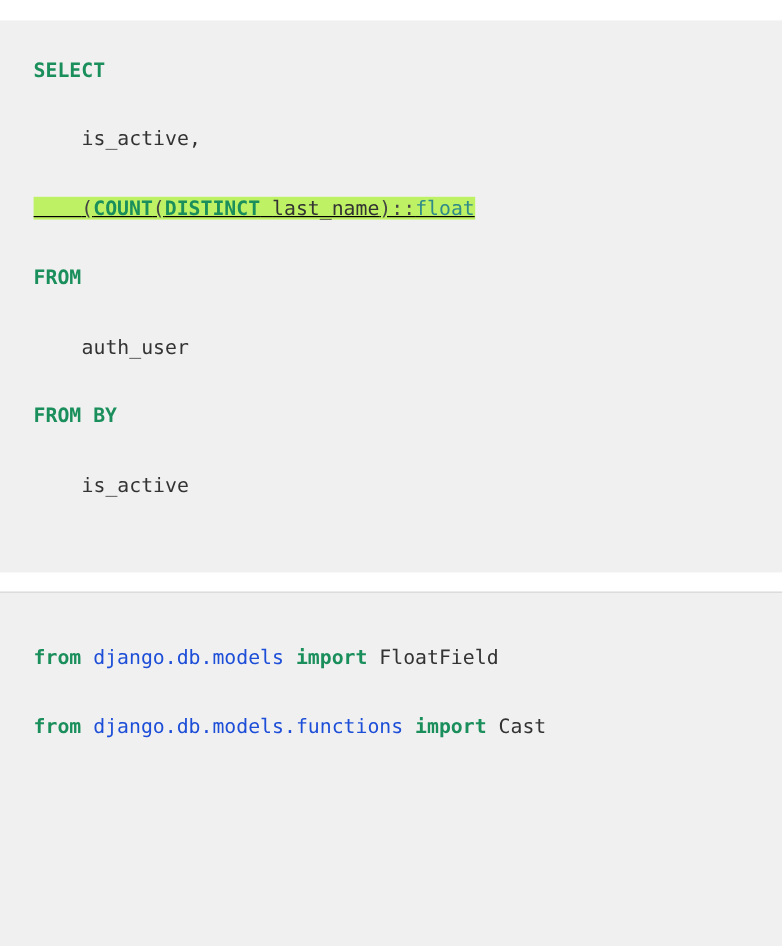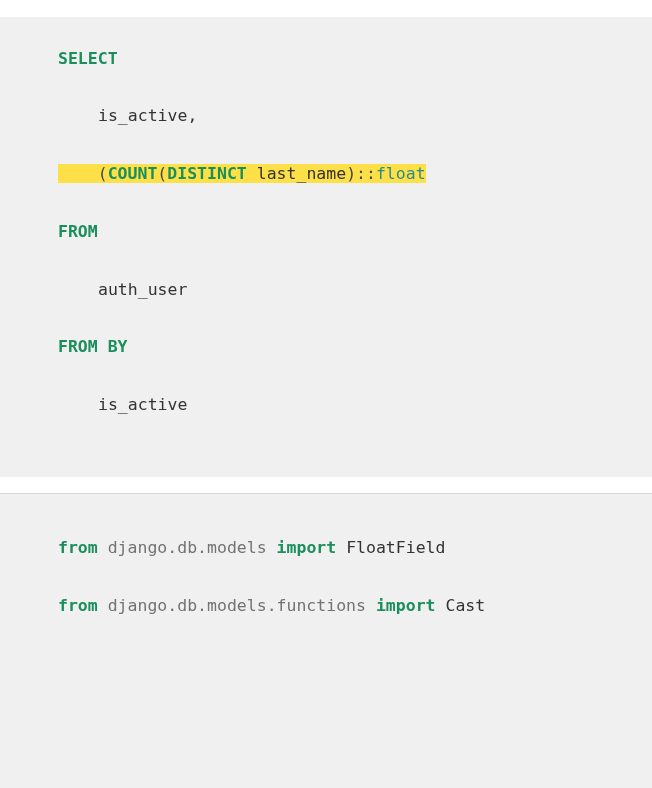--- a/index.html
+++ b/index.html
@@ -15,27 +15,27 @@
     background: #f0f0f0;
     padding: 28px 24px 28px 28px;
     white-space: pre;
     overflow-x: auto;
   }
   .code-block + .code-block {
     border-top: 1px solid #d8d8d8;
     margin-top: 0;
     padding-top: 40px;
   }
-  .hl { background: #fde047; }
+  .hl { background: #bef264; text-decoration: underline; }
   .kw-green { color: #1a8f5c; font-weight: bold; }  
   .type-teal { color: #2f8a8a; }
   .ident { color: #333; }
   .punc { color: #444; }
-  .module { color: #737373; }
-  .line { display: block; margin-left: 30px; }
+  .module { color: #1d4ed8; }
+  .line { display: block; }
   .indent1 { padding-left: 40px; }
 </style>
 </head>
 <body>
 
 <pre class="code-block"><span class="line"><span class="kw-green">SELECT</span></span>
 <span class="line indent1"><span class="ident">is_active,</span></span>
 <span class="line"><span class="hl">    <span class="punc">(</span><span class="kw-green">COUNT</span><span class="punc">(</span><span class="kw-green">DISTINCT</span><span class="punc"> </span><span class="ident">last_name</span><span class="punc">)::</span><span class="type-teal">float</span></span></span>
 <span class="line"><span class="kw-green">FROM</span></span>
 <span class="line indent1"><span class="ident">auth_user</span></span>

